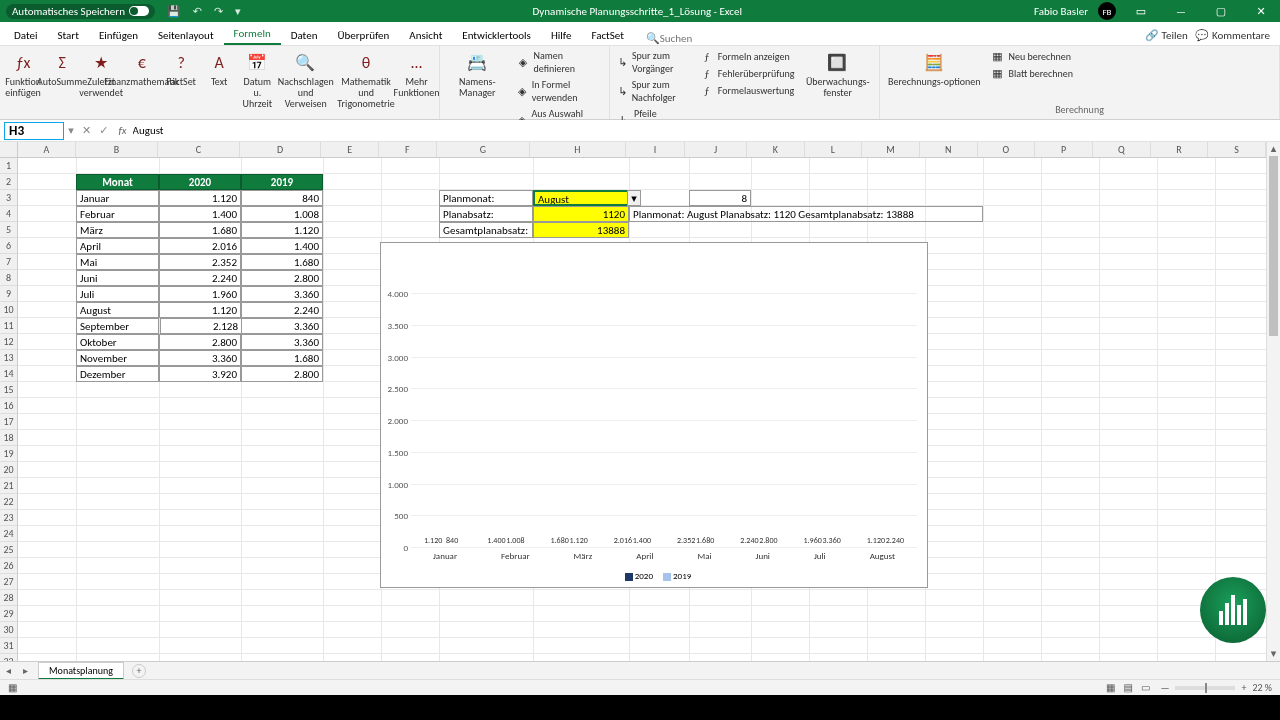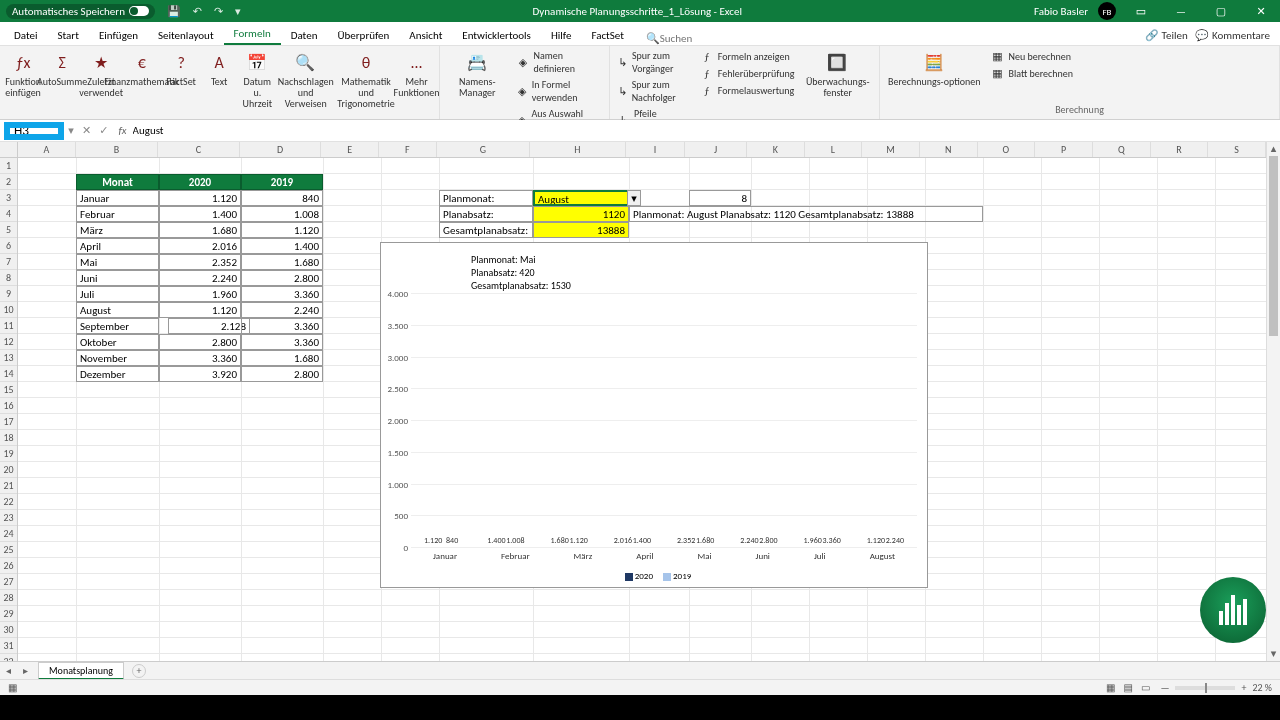--- a/index.html
+++ b/index.html
@@ -32,21 +32,21 @@
 .group .label { text-align: center; color: #666; font-size: 10px; padding: 1px 0; }
 .btncol { display: flex; flex-direction: column; align-items: center; justify-content: flex-start; padding: 2px 4px; cursor: pointer; min-width: 36px; }
 .btncol .ico { width: 24px; height: 24px; display: flex; align-items: center; justify-content: center; font-size: 16px; color: #7f1d1d; }
 .btncol .txt { font-size: 10px; text-align: center; line-height: 1.1; margin-top: 2px; color: #333; }
 .btnrow { display: flex; align-items: center; gap: 4px; padding: 1px 4px; cursor: pointer; font-size: 10px; color: #333; }
 .btnrow .ico { width: 14px; height: 14px; font-size: 11px; display: flex; align-items: center; justify-content: center; }
 .stack { display: flex; flex-direction: column; gap: 1px; }
 
 
 .fbar { background: #fff; height: 22px; display: flex; align-items: center; border-bottom: 1px solid #e1e1e1; font-size: 11px; }
-.namebox { width: 60px; border: 6px solid #0ea5e9; height: 18px; margin-left: 4px; padding: 1px 4px; }
+.namebox { width: 60px; border: 1px solid #0ea5e9; height: 18px; margin-left: 4px; padding: 1px 4px; font-weight: bold; }
 .fbar .sep { width: 14px; text-align: center; color: #888; }
 .fbar .fx { color: #666; margin: 0 6px; font-style: italic; }
 .fbar input.formula { flex: 1; border: none; outline: none; height: 18px; font-size: 11px; }
 
 
 .gridwrap { flex: 1; position: relative; overflow: hidden; background: #fff; }
 .colheads { position: absolute; top: 0; left: 18px; right: 14px; height: 16px; display: flex; background: #f0f0f0; border-bottom: 1px solid #ccc; }
 .colheads div { border-right: 1px solid #ddd; text-align: center; font-size: 10px; color: #555; line-height: 16px; }
 .rowheads { position: absolute; top: 16px; left: 0; width: 18px; background: #f0f0f0; border-right: 1px solid #ccc; }
 .rowheads div { height: 16px; border-bottom: 1px solid #ddd; text-align: center; font-size: 10px; color: #555; line-height: 16px; }
@@ -409,21 +409,21 @@
         <div class="cell bdr" style="left: 58px; width: 83px; top: 112px;">Juni</div>
         <div class="cell bdr num" style="left: 141px; width: 82px; top: 112px;">2.240</div>
         <div class="cell bdr num" style="left: 223px; width: 82px; top: 112px;">2.800</div>
         <div class="cell bdr" style="left: 58px; width: 83px; top: 128px;">Juli</div>
         <div class="cell bdr num" style="left: 141px; width: 82px; top: 128px;">1.960</div>
         <div class="cell bdr num" style="left: 223px; width: 82px; top: 128px;">3.360</div>
         <div class="cell bdr" style="left: 58px; width: 83px; top: 144px;">August</div>
         <div class="cell bdr num" style="left: 141px; width: 82px; top: 144px;">1.120</div>
         <div class="cell bdr num" style="left: 223px; width: 82px; top: 144px;">2.240</div>
         <div class="cell bdr" style="left: 58px; width: 83px; top: 160px;">September</div>
-        <div class="cell bdr num" style="left: 150px; width: 82px; top: 160px;">2.128</div>
+        <div class="cell bdr num" style="left: 142px; width: 82px; top: 160px;">2.128</div>
         <div class="cell bdr num" style="left: 223px; width: 82px; top: 160px;">3.360</div>
         <div class="cell bdr" style="left: 58px; width: 83px; top: 176px;">Oktober</div>
         <div class="cell bdr num" style="left: 141px; width: 82px; top: 176px;">2.800</div>
         <div class="cell bdr num" style="left: 223px; width: 82px; top: 176px;">3.360</div>
         <div class="cell bdr" style="left: 58px; width: 83px; top: 192px;">November</div>
         <div class="cell bdr num" style="left: 141px; width: 82px; top: 192px;">3.360</div>
         <div class="cell bdr num" style="left: 223px; width: 82px; top: 192px;">1.680</div>
         <div class="cell bdr" style="left: 58px; width: 83px; top: 208px;">Dezember</div>
         <div class="cell bdr num" style="left: 141px; width: 82px; top: 208px;">3.920</div>
         <div class="cell bdr num" style="left: 223px; width: 82px; top: 208px;">2.800</div>
@@ -437,25 +437,20 @@
         <div class="cell bdr num" style="left: 671px; width: 62px; top: 32px;">8</div>
         <div class="cell bdr" style="left: 611px; top: 48px; width: 354px; height: 16px;">Planmonat: August    Planabsatz: 1120    Gesamtplanabsatz: 13888</div>
       </div>
     <div class="vscroll">
       <div class="arrow" style="top:0">▴</div>
       <div class="thumb" style="top:14px;height:180px"></div>
       <div class="arrow" style="bottom:0">▾</div>
     </div>
 
     <div class="chart" id="chart" style="left:380px;top:100px;width:548px;height:346px">
-      <div class="titleblock" id="chart-title">
-          <div>Planmonat: Mai</div>
-          <div>Planabsatz: 420</div>
-          <div>Gesamtplanabsatz: 1530</div>
-        </div>
       <div class="yaxis" id="yaxis">
           <div class="ytick" style="top: 100%;">0</div>
           <div class="ytick" style="top: 87.5%;">500</div>
           <div class="ytick" style="top: 75%;">1.000</div>
           <div class="ytick" style="top: 62.5%;">1.500</div>
           <div class="ytick" style="top: 50%;">2.000</div>
           <div class="ytick" style="top: 37.5%;">2.500</div>
           <div class="ytick" style="top: 25%;">3.000</div>
           <div class="ytick" style="top: 12.5%;">3.500</div>
           <div class="ytick" style="top: 0%;">4.000</div>

